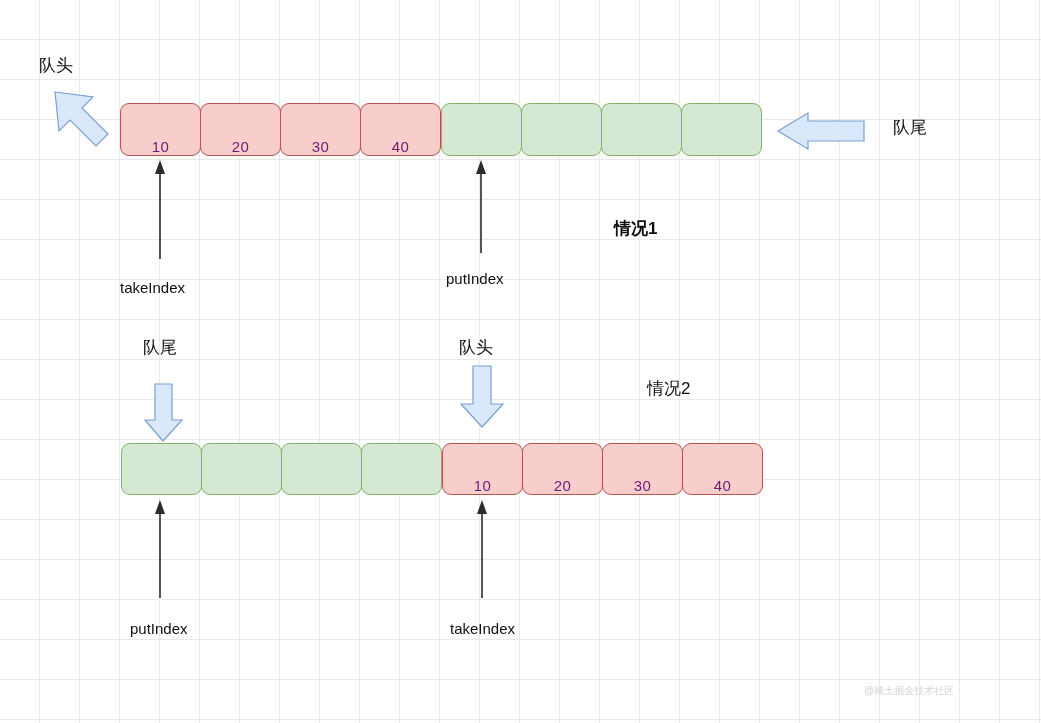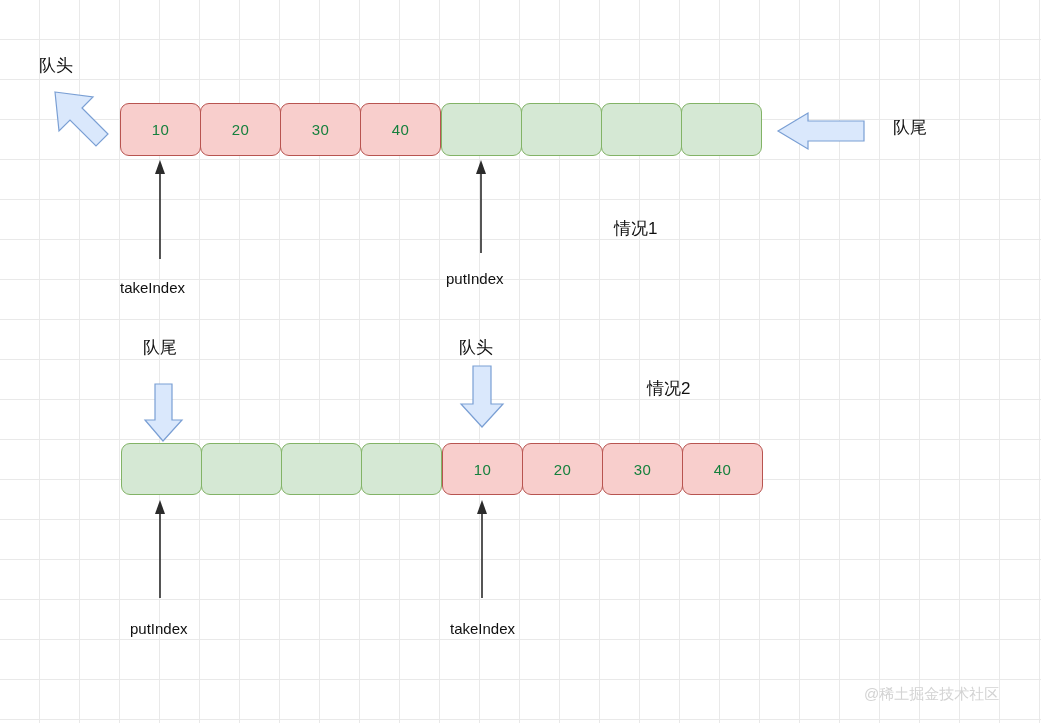--- a/index.html
+++ b/index.html
@@ -19,25 +19,25 @@
     background-position: -1px -1px;
     overflow: hidden;
     font-family: "Liberation Sans", "DejaVu Sans", sans-serif;
   }
 
   
   .cell {
     position: absolute;
     box-sizing: border-box;
     display: flex;
-    align-items: center;
+    align-items: flex-end;
     justify-content: center;
     border-radius: 9px;
     font-size: 15px;
-    color: #15803d;
+    color: #701a75;
     letter-spacing: .3px;
   }
   .cell.filled {
     background: #f8cecc;
     border: 1px solid #b85450;
   }
   .cell.empty {
     background: #d5e8d4;
     border: 1px solid #82b366;
   }
@@ -49,21 +49,21 @@
     color: #0f0f0f;
     line-height: 1;
   }
   .label.cjk { font-size: 17px; }
   .label.mono-ish { font-size: 15px; }
 
   .watermark {
     position: absolute;
     white-space: nowrap;
     color: #d3d3d3;
-    font-size: 15px;
+    font-size: 10px;
     line-height: 1;
   }
 
   
   #arrows {
     position: absolute;
     left: 0;
     top: 0;
     width: 1041px;
     height: 723px;
@@ -107,21 +107,21 @@
   </div>
   <div class="cell empty" style="left:601px; top:103px; width:81px; height:53px;">
     <span></span>
   </div>
   <div class="cell empty" style="left:681px; top:103px; width:81px; height:53px;">
     <span></span>
   </div>
 
   <div class="label cjk" style="left:39px; top:57px;">队头</div>
   <div class="label cjk" style="left:893px; top:119px;">队尾</div>
-  <div class="label cjk" style="left:614px; top:220px;">情况1</div>
+  <div class="label cjk" style="left:614px; top:220px;font-weight:bold;">情况1</div>
   <div class="label mono-ish" style="left:120px; top:280px;">takeIndex</div>
   <div class="label mono-ish" style="left:446px; top:271px;">putIndex</div>
 
   <div class="cell empty" style="left:121px; top:443px; width:81px; height:52px;">
     <span></span>
   </div>
   <div class="cell empty" style="left:201px; top:443px; width:81px; height:52px;">
     <span></span>
   </div>
   <div class="cell empty" style="left:281px; top:443px; width:81px; height:52px;">

